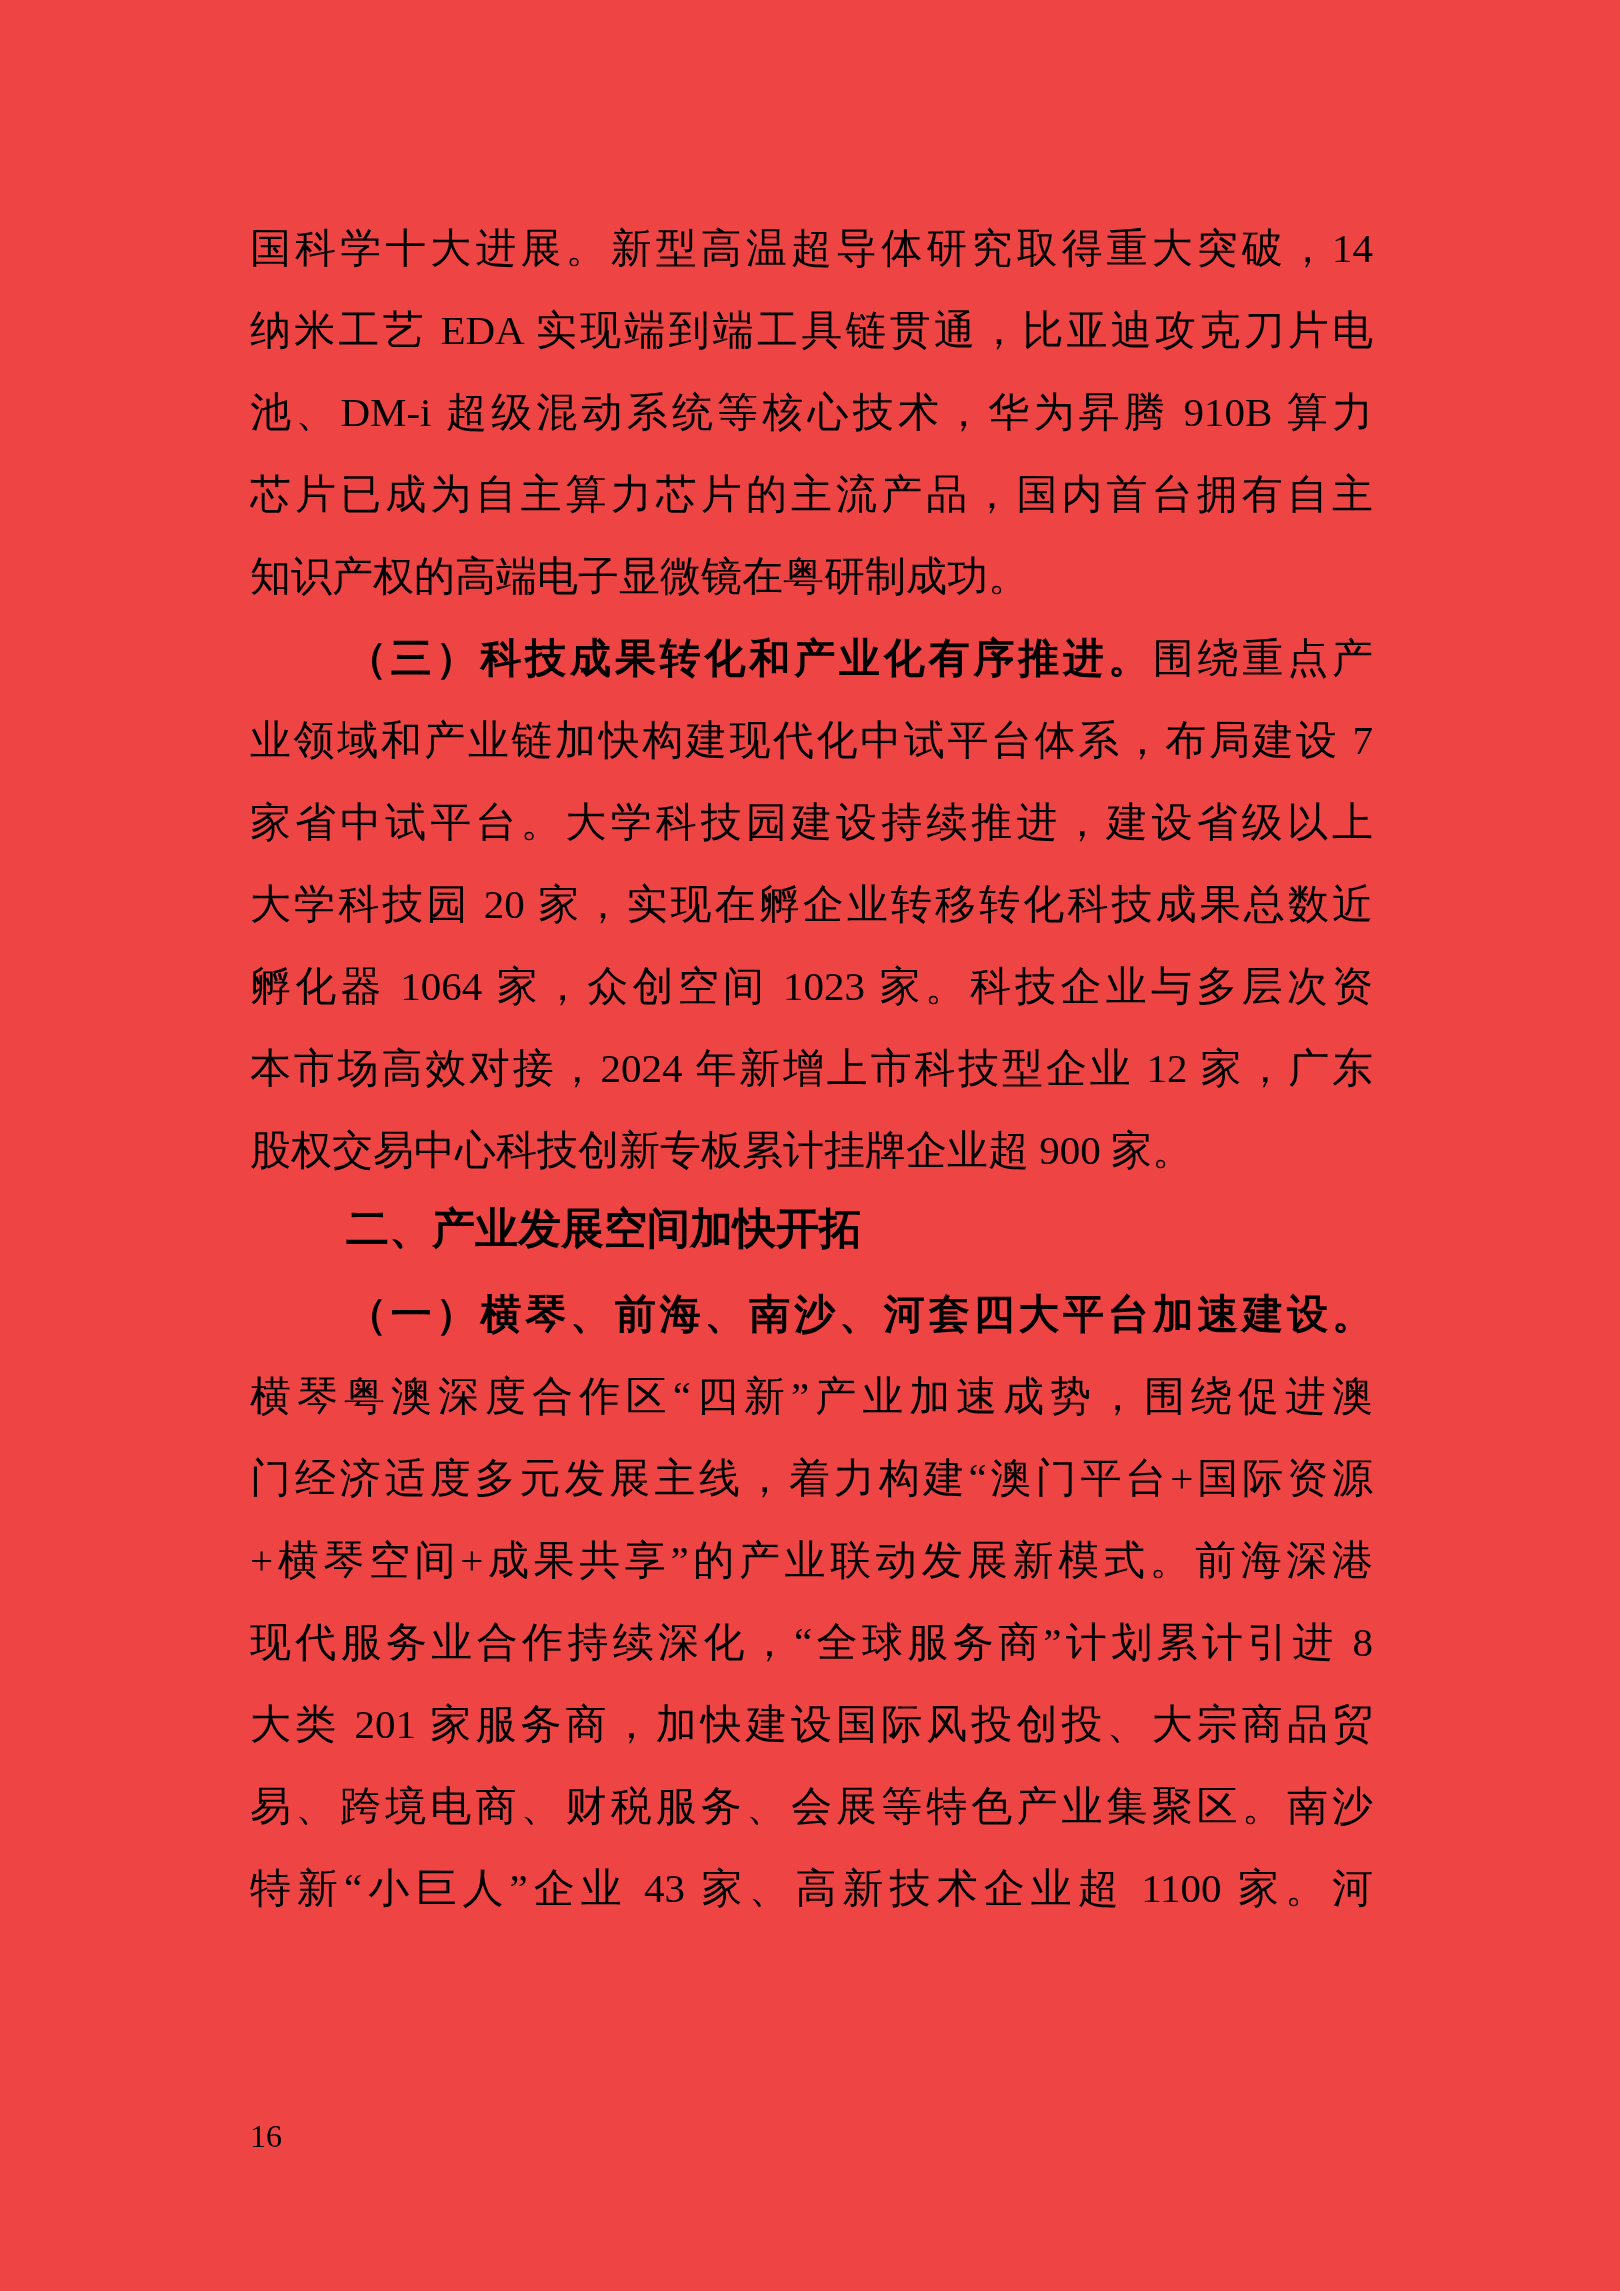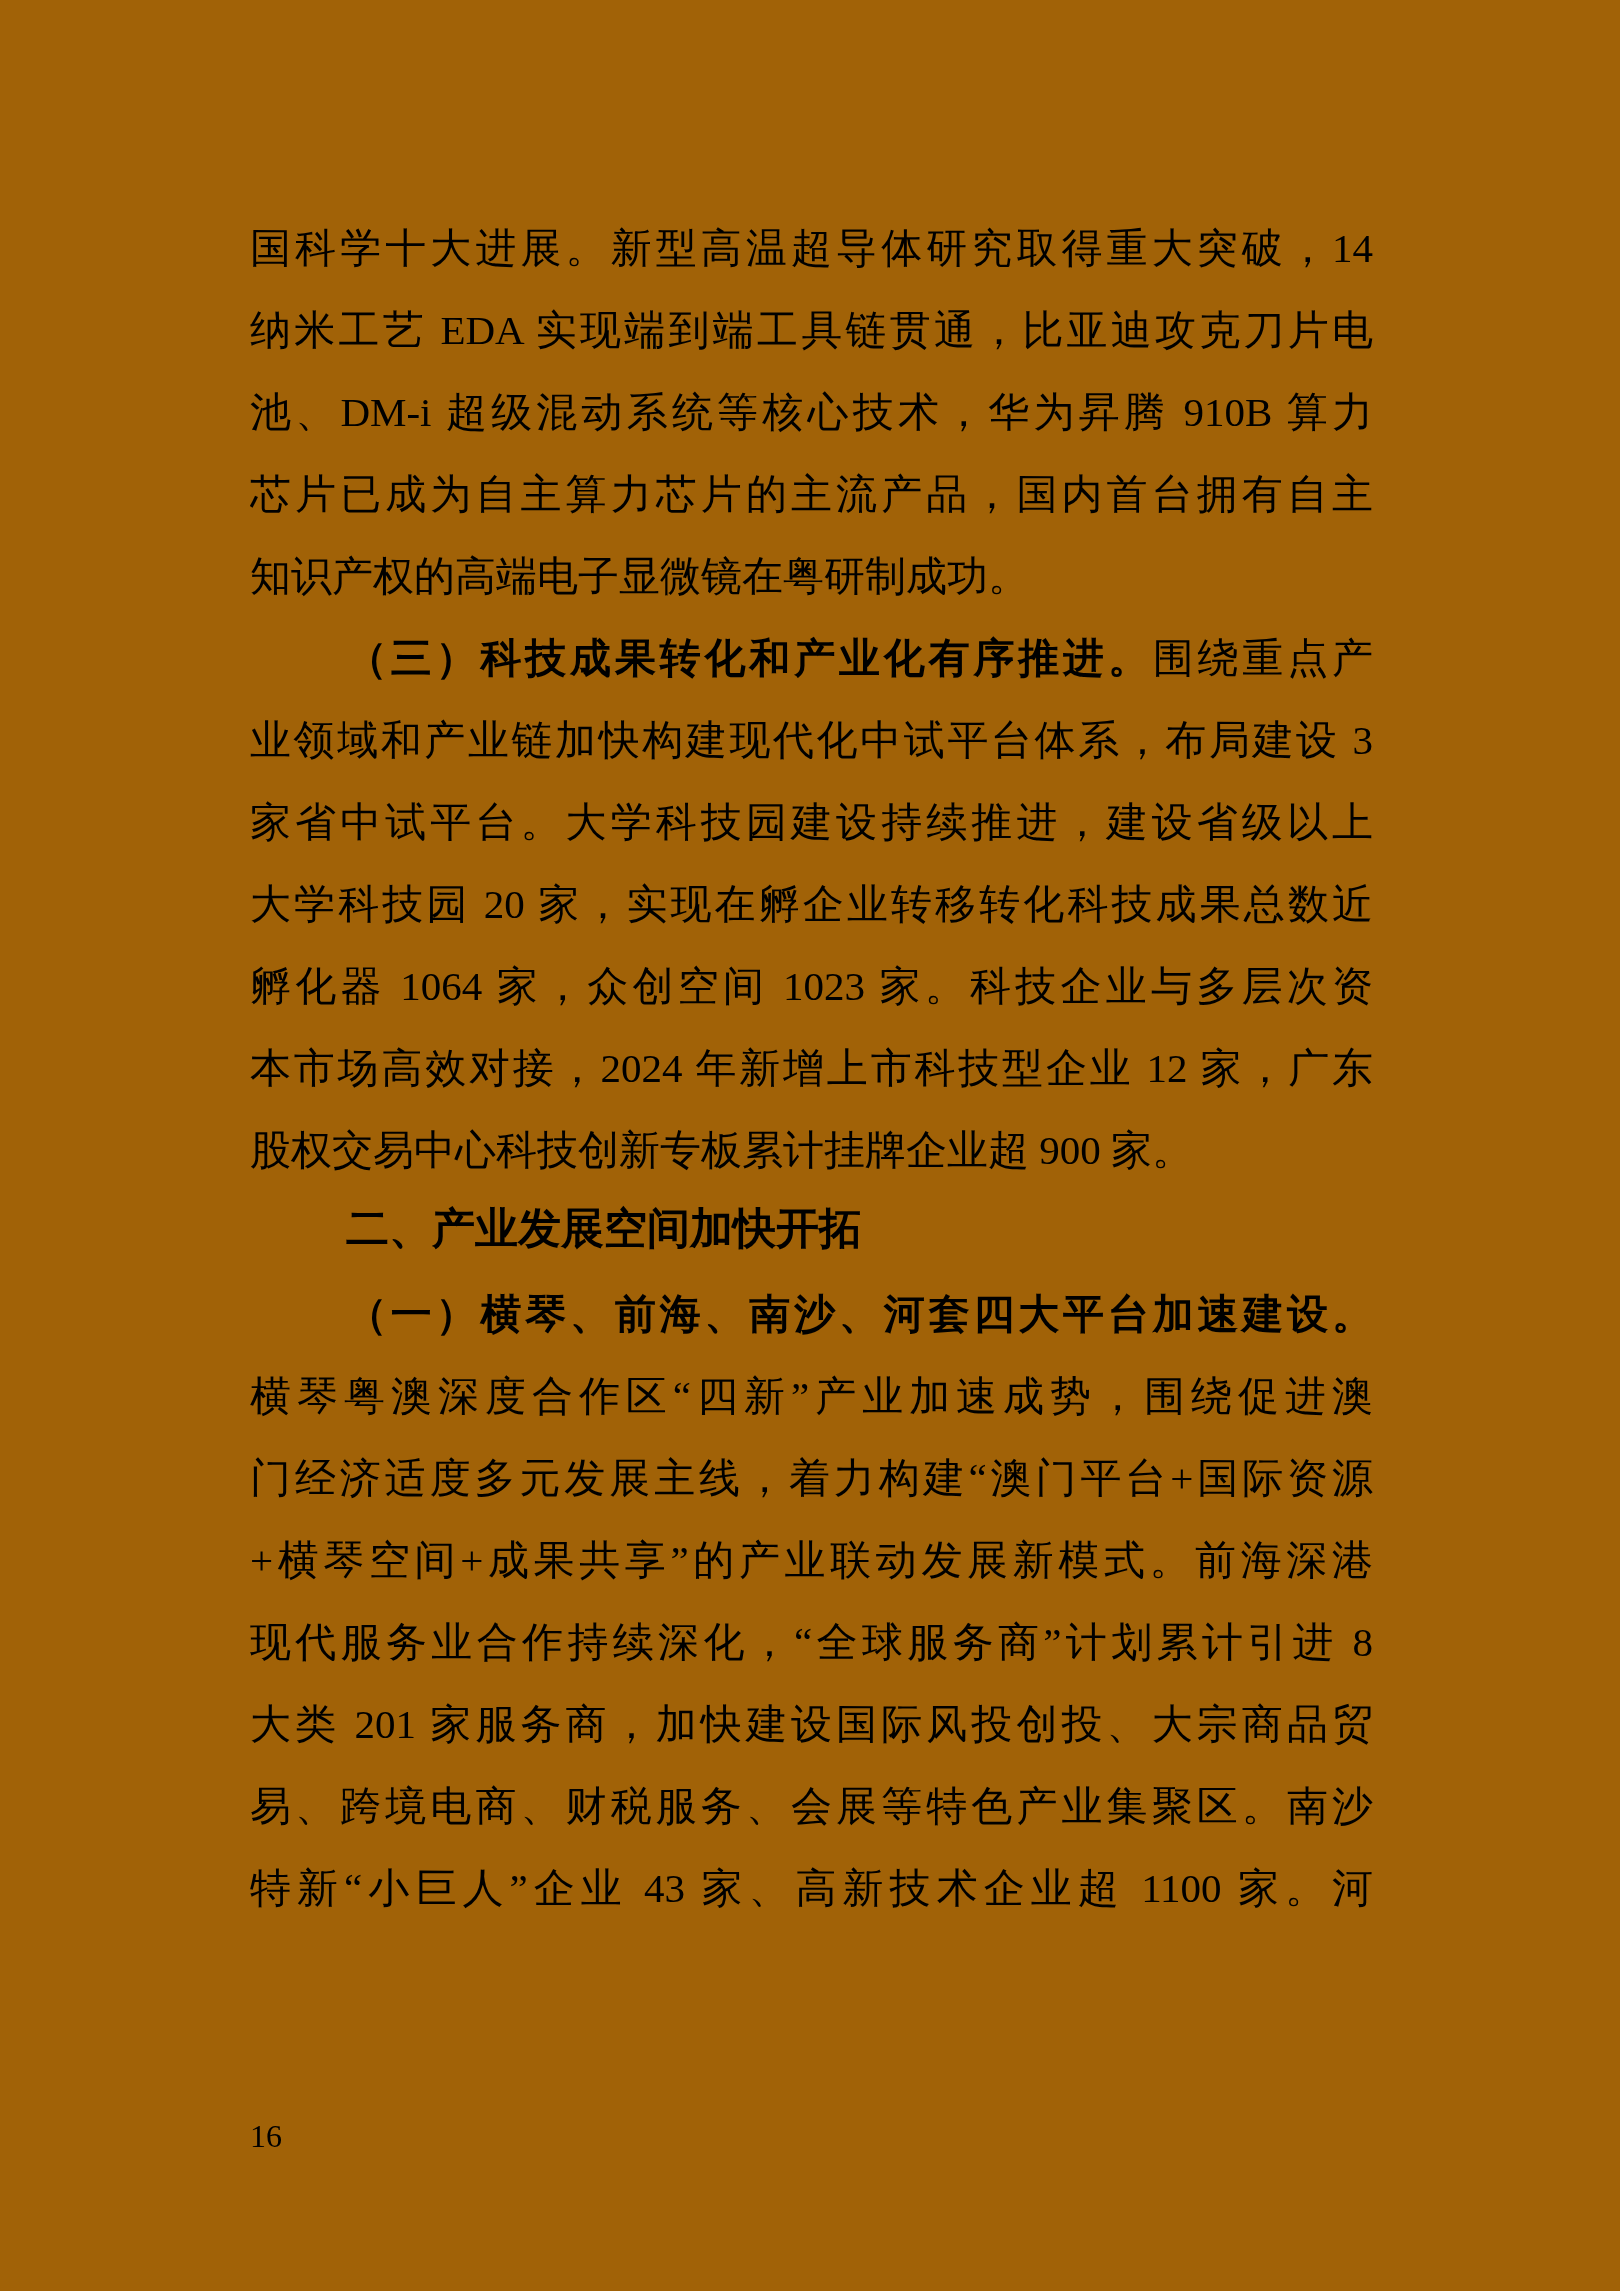--- a/index.html
+++ b/index.html
@@ -11,21 +11,21 @@
     height: 2292px;
     background: #ffffff;
     position: relative;
     font-family: "Liberation Serif", "DejaVu Serif", serif;
     color: #000000;
     overflow: hidden;
   }
   .page {
     position: absolute;
     inset: 0;
-    background: #a16207;
+    background: #ef4444;
   }
   .text-block {
     position: absolute;
     left: 250px;
     top: 207px;
     width: 1123px;
   }
   .line {
     margin: 0;
     padding: 0;
@@ -67,21 +67,21 @@
 <div class="page">
   <main class="text-block">
 
     <p class="line fill"><span>国科学十大进展。新型高温超导体研究取得重大突破，14</span></p>
     <p class="line fill"><span>纳米工艺 EDA 实现端到端工具链贯通，比亚迪攻克刀片电</span></p>
     <p class="line fill"><span>池、DM-i 超级混动系统等核心技术，华为昇腾 910B 算力</span></p>
     <p class="line fill"><span>芯片已成为自主算力芯片的主流产品，国内首台拥有自主</span></p>
     <p class="line no-fill"><span>知识产权的高端电子显微镜在粤研制成功。</span></p>
 
     <p class="line fill indent"><span class="bold">（三）科技成果转化和产业化有序推进。</span><span>围绕重点产</span></p>
-    <p class="line fill"><span>业领域和产业链加快构建现代化中试平台体系，布局建设 3</span></p>
+    <p class="line fill"><span>业领域和产业链加快构建现代化中试平台体系，布局建设 7</span></p>
     <p class="line fill"><span>家省中试平台。大学科技园建设持续推进，建设省级以上</span></p>
     <p class="line fill"><span>大学科技园 20 家，实现在孵企业转移转化科技成果总数近</span></p>
     <p class="line fill"><span>孵化器 1064 家，众创空间 1023 家。科技企业与多层次资</span></p>
     <p class="line fill"><span>本市场高效对接，2024 年新增上市科技型企业 12 家，广东</span></p>
     <p class="line no-fill"><span>股权交易中心科技创新专板累计挂牌企业超 900 家。</span></p>
 
     <p class="line heading indent no-fill"><span>二、产业发展空间加快开拓</span></p>
 
     <p class="line fill indent"><span class="bold">（一）横琴、前海、南沙、河套四大平台加速建设。</span></p>
     <p class="line fill"><span>横琴粤澳深度合作区“四新”产业加速成势，围绕促进澳</span></p>

